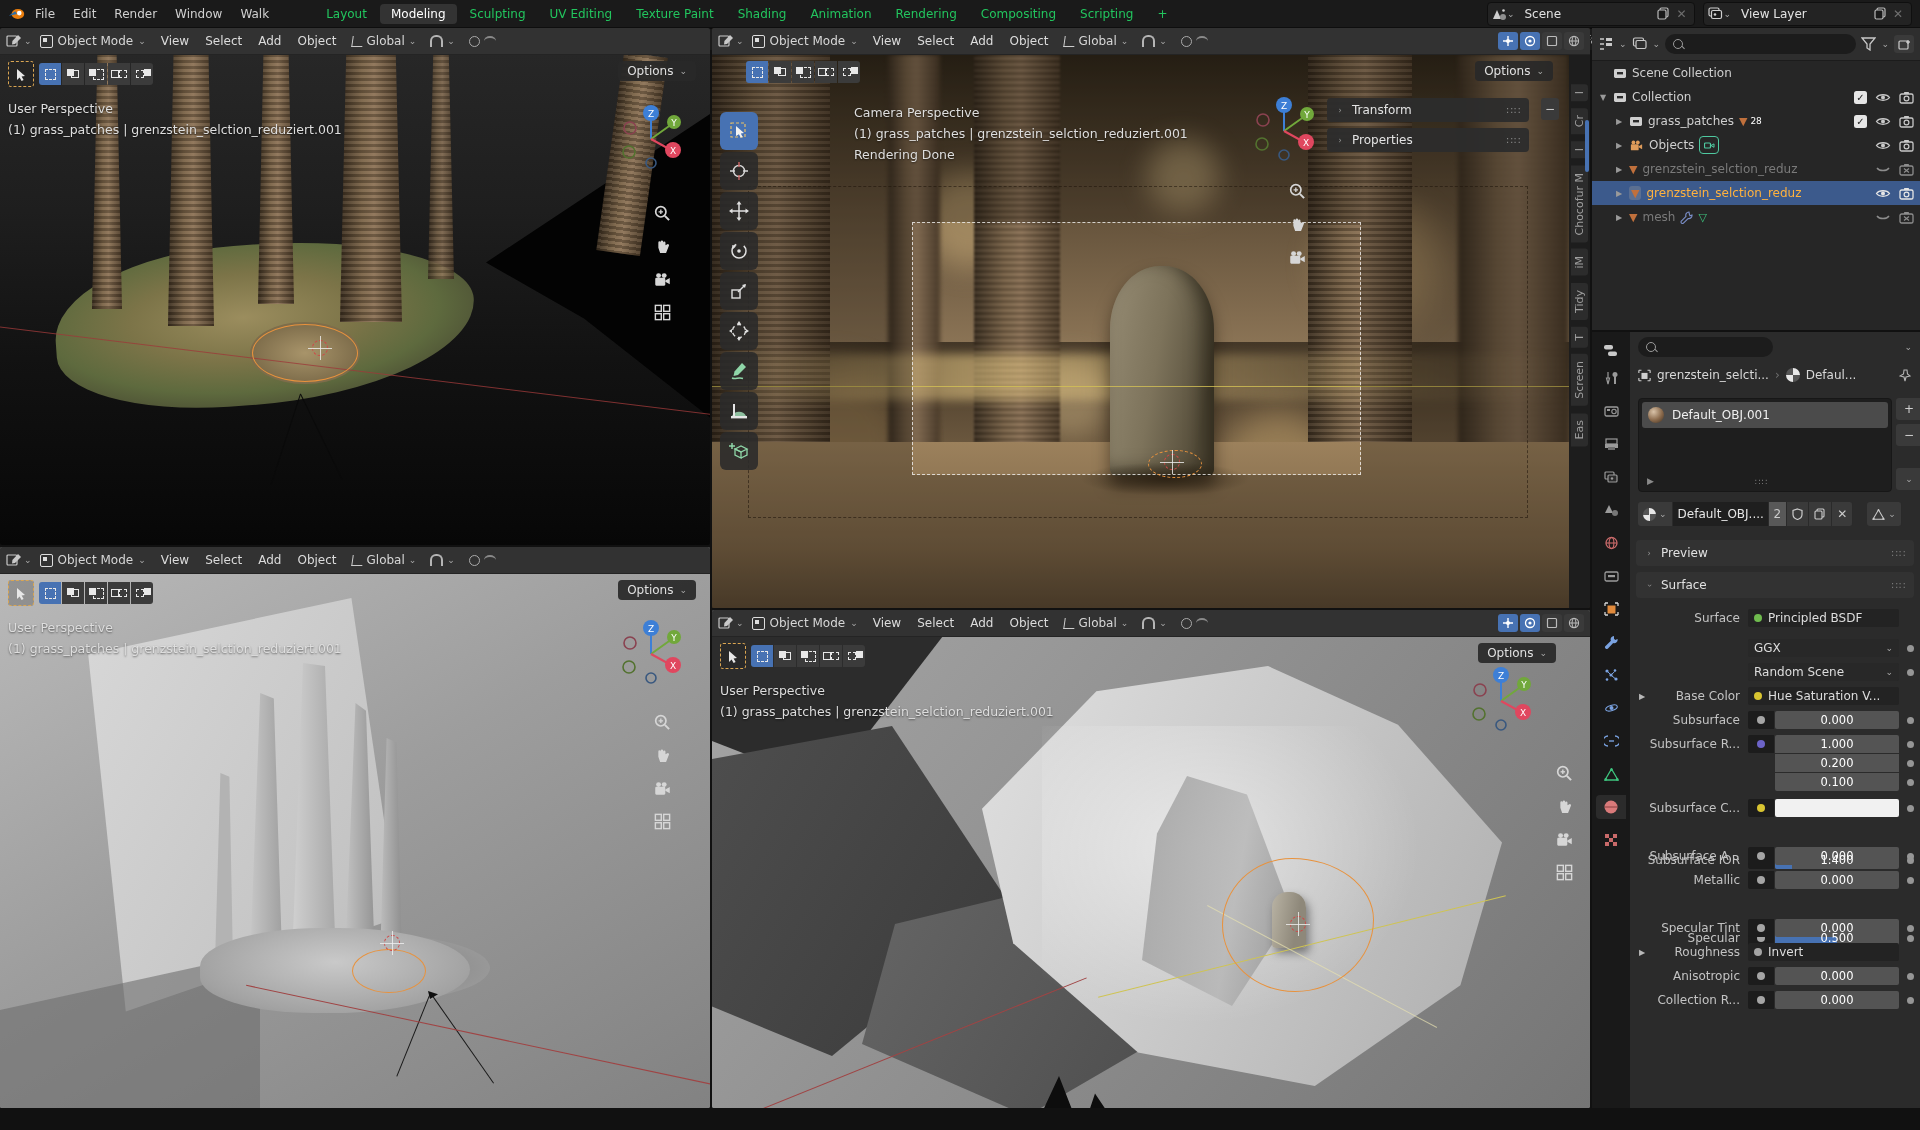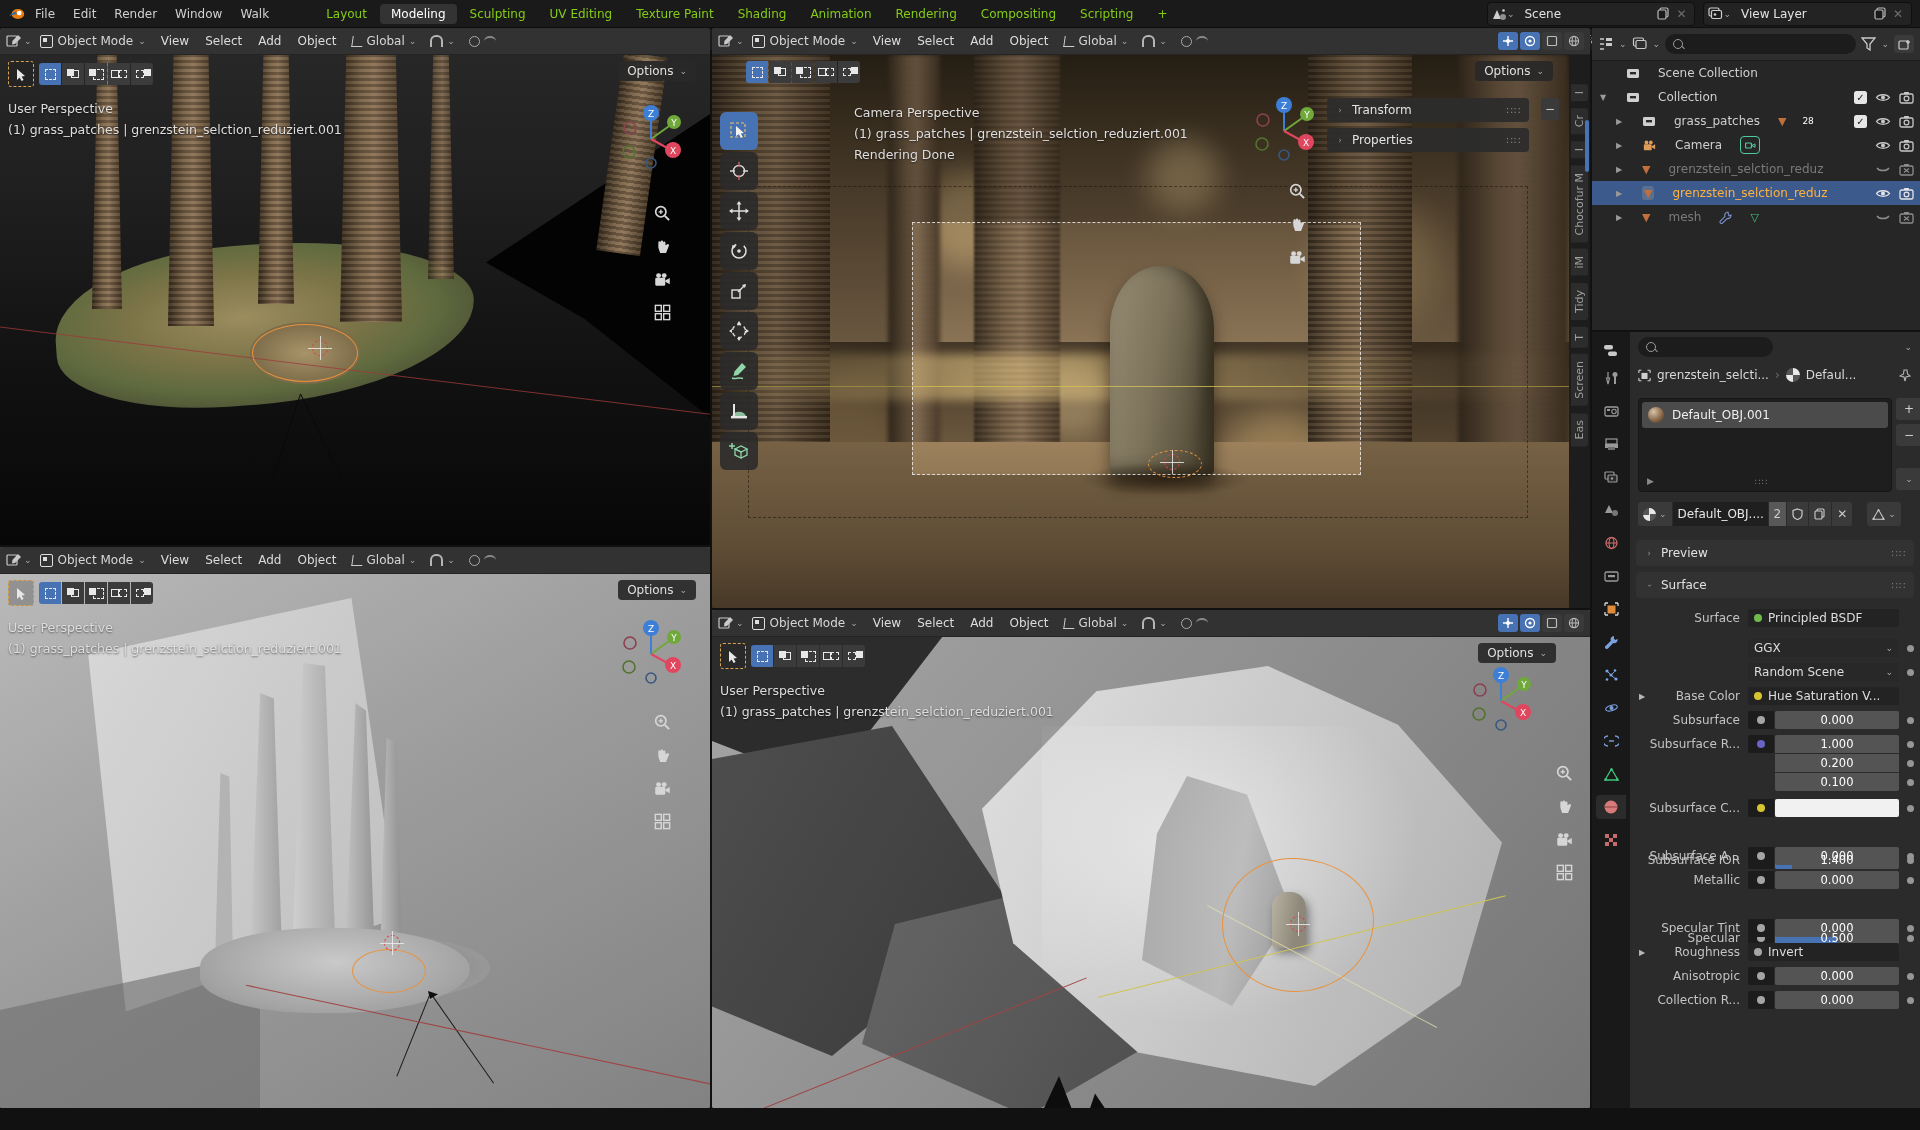--- a/index.html
+++ b/index.html
@@ -1,21 +1,21 @@
 <!DOCTYPE html>
 <html><head>
 <meta charset="utf-8">
 <style>
   html,body{margin:0;padding:0;background:#000;}
   #app{position:relative;width:1920px;height:1130px;background:#111;font-family:"DejaVu Sans",sans-serif;font-size:12px;color:#d6d6d6;overflow:hidden;}
   .r{position:absolute;}
   
   #topbar{left:0;top:0;width:1920px;height:28px;background:#1a1a1a;display:flex;align-items:center;padding:0 8px;box-sizing:border-box;border-bottom:1px solid #0e0e0e;}
   .menu-item{padding:0 9px;color:#d0d0d0;cursor:default;}
-  .ws{padding:3px 11px;color:#84cc16;border-radius:4px;margin:0 1px;}
+  .ws{padding:3px 11px;color:#22c55e;border-radius:4px;margin:0 1px;}
   .ws.active{background:#333333;color:#ffffff;}
   .idsel{display:flex;align-items:center;background:#232323;border:1px solid #0f0f0f;border-radius:4px;height:22px;padding:0 4px;margin-left:8px;}
   .idsel .name{padding:0 10px;color:#e2e2e2;min-width:120px;}
   .chip-btn{width:18px;height:18px;display:flex;align-items:center;justify-content:center;color:#bbb;}
   .dim{color:#6f6f6f;}
   
   .vp{position:absolute;overflow:hidden;border-radius:2px;}
   .vh{position:absolute;left:0;top:0;right:0;height:26px;background:#323232;display:flex;align-items:center;padding:0 6px;gap:2px;z-index:40;border-bottom:1px solid #242424;}
   .vh .mi{padding:0 7px;color:#dcdcdc;}
   .vh .grp{display:flex;align-items:center;gap:4px;padding:0 6px;}
@@ -54,21 +54,21 @@
   .minusbtn{position:absolute;width:18px;height:22px;background:#3a3a3a;border-radius:3px;color:#ccc;display:flex;align-items:center;justify-content:center;z-index:36;}
   .tabstrip{position:absolute;right:0;top:0;bottom:0;width:21px;background:#1d1d1d;z-index:38;display:flex;flex-direction:column;align-items:center;padding-top:56px;gap:7px;box-sizing:border-box;}
   .vtab{writing-mode:vertical-rl;transform:rotate(180deg);background:#2c2c2c;color:#9f9f9f;border-radius:3px 0 0 3px;padding:7px 2px;font-size:11px;line-height:13px;}
   .vscroll{width:4px;height:52px;background:#4772b3;border-radius:2px;position:absolute;right:1px;top:92px;}
   
   #outliner{left:1592px;top:28px;width:328px;height:302px;background:#262626;}
   .ol-head{height:32px;background:#2e2e2e;display:flex;align-items:center;gap:5px;padding:0 6px;border-bottom:1px solid #1c1c1c;}
   .searchbox{flex:1;height:20px;background:#1c1c1c;border-radius:10px;display:flex;align-items:center;padding:0 8px;gap:6px;}
   .mag{width:8px;height:8px;border:1.4px solid #9a9a9a;border-radius:50%;position:relative;flex:none;}
   .mag::after{content:"";position:absolute;left:7px;top:7px;width:4px;height:1.4px;background:#9a9a9a;transform:rotate(45deg);}
-  .ol-row{height:24px;display:flex;align-items:center;padding:0 6px;gap:18px;}
+  .ol-row{height:24px;display:flex;align-items:center;padding:0 6px;gap:5px;}
   .ol-row .lbl{color:#cfcfcf;white-space:nowrap;overflow:hidden;}
   .ol-row.muted .lbl{color:#7a7a7a;}
   .ol-row.sel{background:#3c5a8c;}
   .ol-row.sel .lbl{color:#ffb23e;}
   .ol-ctrl{margin-left:auto;display:flex;gap:8px;align-items:center;}
   .exp{width:10px;color:#9a9a9a;font-size:8px;flex:none;text-align:center;}
   .cbx{width:13px;height:13px;background:#e6e6e6;border-radius:2.5px;color:#1d1d1d;font-size:10px;font-weight:bold;display:flex;align-items:center;justify-content:center;}
   .tri{color:#c0703c;font-size:11px;}
   .tri.badge{position:relative;}
   .badge-num{font-size:9px;color:#fff;margin-left:-2px;}
@@ -910,21 +910,21 @@
       </span>
     </div>
     <div class="ol-row" style="padding-left:22px;">
       <span class="exp">▶</span>
       <svg width="15" height="13" viewBox="0 0 17 15">
           <circle cx="5" cy="4" r="2.2" fill="#de9b5a"></circle>
           <circle cx="10" cy="4" r="2.2" fill="#de9b5a"></circle>
           <rect x="2" y="6" width="9" height="7" rx="1" fill="#de9b5a"></rect>
           <path d="M11 8.5l4-2.3v5.6l-4-2.3z" fill="#de9b5a"></path>
         </svg>
-      <span class="lbl">Camera</span>
+      <span class="lbl">Objects</span>
       <span style="width:18px;height:16px;border:1.4px solid #4fc9a0;border-radius:4px;display:flex;align-items:center;justify-content:center;">
           <svg width="11" height="9" viewBox="0 0 11 9">
             <rect x="0.5" y="2" width="6" height="5" rx="1" fill="none" stroke="#4fc9a0" stroke-width="1.2"></rect>
             <path d="M7 4.5l3-1.6v3.4z" fill="none" stroke="#4fc9a0" stroke-width="1"></path>
           </svg>
         </span>
       <span class="ol-ctrl">
         <svg width="16" height="13" viewBox="0 0 16 13">
             <path d="M1.5 6.5C4 2.8 12 2.8 14.5 6.5 12 10.2 4 10.2 1.5 6.5z" fill="none" stroke="#c9c9c9" stroke-width="1.3"></path>
             <circle cx="8" cy="6.5" r="2" fill="#c9c9c9"></circle>

